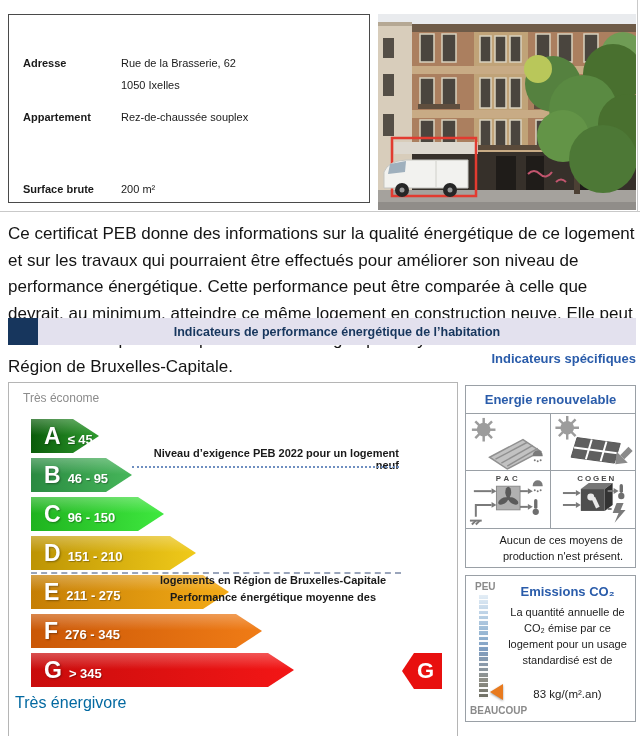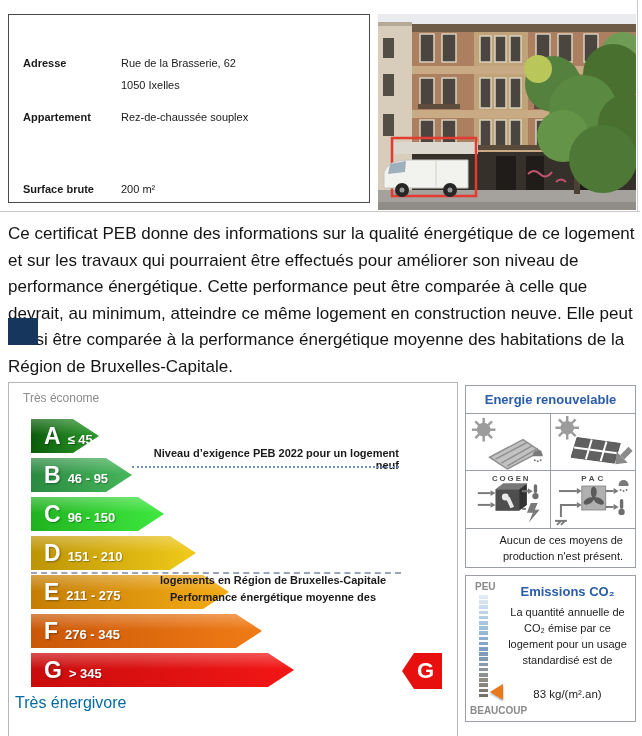--- a/index.html
+++ b/index.html
@@ -195,21 +195,25 @@
       </g>
     </svg>
   </div>
 
   <div class="toprow-hline"></div>
   <div class="toprow-vline"></div>
 
   <div class="intro">Ce certificat PEB donne des informations sur la qualité énergétique de ce logement et sur les travaux qui pourraient être effectués pour améliorer son niveau de performance énergétique. Cette performance peut être comparée à celle que devrait, au minimum, atteindre ce même logement en construction neuve.  Elle peut aussi être comparée à la performance énergétique moyenne des habitations de la Région de Bruxelles-Capitale.</div>
 
   <div class="hdr-sq"></div>
+  <div class="hdr-bar">
+    <span>Indicateurs de performance énergétique de l’habitation</span>
+  </div>
   <div class="sub-left">Classe énergétique</div>
+  <div class="sub-right">Indicateurs spécifiques</div>
 
   <div class="scale">
     <div class="toplab">Très économe</div>
 
     <div class="arrow cls-a">
       <span class="cl">A</span>
       <span class="cr">≤ 45</span>
     </div>
     <div class="arrow cls-b">
       <span class="cl">B</span>
@@ -292,20 +296,54 @@
           <polygon points="26,24 70,30 64,50 20,44" fill="#606060" stroke="#555" stroke-width="1"></polygon>
           <g stroke="#fff" stroke-width="2">
             <line x1="41" y1="26" x2="35" y2="46"></line>
               <line x1="56" y1="28" x2="50" y2="48"></line>
               <line x1="23" y1="34" x2="67" y2="40"></line>
           </g>
           <g transform="rotate(45 72 44)" fill="#8a8a8a">
             <rect x="69" y="32" width="6" height="12"></rect>
               <polygon points="64,44 80,44 72,54"></polygon>
           </g>
+        </svg>
+      </div>
+
+      <div class="cell">
+        <svg viewBox="0 0 85 57">
+          <text x="43" y="10" text-anchor="middle" font-size="8" font-weight="bold" letter-spacing="3" fill="#4a4a4a">PAC</text>
+          <rect x="31" y="15" width="24" height="24" fill="#b0b0b0" stroke="#8a8a8a"></rect>
+          <g fill="#5a5a5a">
+            <ellipse cx="43" cy="21" rx="3" ry="5.5"></ellipse>
+            <ellipse cx="43" cy="21" rx="3" ry="5.5" transform="rotate(120 43 27)"></ellipse>
+            <ellipse cx="43" cy="21" rx="3" ry="5.5" transform="rotate(240 43 27)"></ellipse>
+            <circle cx="43" cy="27" r="2"></circle>
+          </g>
+          <g stroke="#7a7a7a" stroke-width="2" fill="none">
+            <line x1="8" y1="20" x2="26" y2="20"></line>
+            <path d="M10,46 V34 H26"></path>
+            <line x1="55" y1="20" x2="63" y2="20"></line>
+            <line x1="55" y1="36" x2="63" y2="36"></line>
+            <line x1="4" y1="50" x2="16" y2="50"></line>
+            <line x1="6" y1="54" x2="10" y2="50"></line>
+              <line x1="10" y1="54" x2="14" y2="50"></line>
+          </g>
+          <g fill="#7a7a7a">
+            <polygon points="26,17 26,23 31,20"></polygon>
+              <polygon points="26,31 26,37 31,34"></polygon>
+            <polygon points="63,17 63,23 68,20"></polygon>
+              <polygon points="63,33 63,39 68,36"></polygon>
+          </g>
+          <path d="M68,14 a5,5 0 0 1 10,0 l0,1 -10,0 z" fill="#7a7a7a"></path>
+          <circle cx="70" cy="19" r="1" fill="#7a7a7a"></circle>
+            <circle cx="73" cy="20" r="1" fill="#7a7a7a"></circle>
+            <circle cx="76" cy="19" r="1" fill="#7a7a7a"></circle>
+          <rect x="69.3" y="28" width="3.4" height="10" rx="1.7" fill="#6e6e6e"></rect>
+          <circle cx="71" cy="41" r="3.2" fill="#6e6e6e"></circle>
         </svg>
       </div>
 
       <div class="cell">
         <svg viewBox="0 0 85 57">
           <text x="46" y="10" text-anchor="middle" font-size="8" font-weight="bold" letter-spacing="2" fill="#4a4a4a">COGEN</text>
           <polygon points="30,18 38,12 62,12 54,18" fill="#777"></polygon>
           <polygon points="54,18 62,12 62,34 54,40" fill="#333"></polygon>
           <rect x="30" y="18" width="24" height="22" fill="#4e4e4e"></rect>
           <circle cx="40" cy="26" r="3.5" fill="#e9e9e9"></circle>
@@ -319,54 +357,20 @@
           <g fill="#7a7a7a">
             <polygon points="25,19 25,25 30,22"></polygon>
               <polygon points="25,31 25,37 30,34"></polygon>
             <polygon points="63,17 63,23 68,20"></polygon>
           </g>
           <rect x="69" y="13" width="3.4" height="9" rx="1.7" fill="#6e6e6e"></rect>
           <circle cx="70.7" cy="25" r="3.2" fill="#6e6e6e"></circle>
           <polygon points="66,32 73,32 70,39 75,39 64,52 68,42 62,42" fill="#7a7a7a"></polygon>
         </svg>
       </div>
-
-      <div class="cell">
-        <svg viewBox="0 0 85 57">
-          <text x="43" y="10" text-anchor="middle" font-size="8" font-weight="bold" letter-spacing="3" fill="#4a4a4a">PAC</text>
-          <rect x="31" y="15" width="24" height="24" fill="#b0b0b0" stroke="#8a8a8a"></rect>
-          <g fill="#5a5a5a">
-            <ellipse cx="43" cy="21" rx="3" ry="5.5"></ellipse>
-            <ellipse cx="43" cy="21" rx="3" ry="5.5" transform="rotate(120 43 27)"></ellipse>
-            <ellipse cx="43" cy="21" rx="3" ry="5.5" transform="rotate(240 43 27)"></ellipse>
-            <circle cx="43" cy="27" r="2"></circle>
-          </g>
-          <g stroke="#7a7a7a" stroke-width="2" fill="none">
-            <line x1="8" y1="20" x2="26" y2="20"></line>
-            <path d="M10,46 V34 H26"></path>
-            <line x1="55" y1="20" x2="63" y2="20"></line>
-            <line x1="55" y1="36" x2="63" y2="36"></line>
-            <line x1="4" y1="50" x2="16" y2="50"></line>
-            <line x1="6" y1="54" x2="10" y2="50"></line>
-              <line x1="10" y1="54" x2="14" y2="50"></line>
-          </g>
-          <g fill="#7a7a7a">
-            <polygon points="26,17 26,23 31,20"></polygon>
-              <polygon points="26,31 26,37 31,34"></polygon>
-            <polygon points="63,17 63,23 68,20"></polygon>
-              <polygon points="63,33 63,39 68,36"></polygon>
-          </g>
-          <path d="M68,14 a5,5 0 0 1 10,0 l0,1 -10,0 z" fill="#7a7a7a"></path>
-          <circle cx="70" cy="19" r="1" fill="#7a7a7a"></circle>
-            <circle cx="73" cy="20" r="1" fill="#7a7a7a"></circle>
-            <circle cx="76" cy="19" r="1" fill="#7a7a7a"></circle>
-          <rect x="69.3" y="28" width="3.4" height="10" rx="1.7" fill="#6e6e6e"></rect>
-          <circle cx="71" cy="41" r="3.2" fill="#6e6e6e"></circle>
-        </svg>
-      </div>
     </div>
     <div class="status">Aucun de ces moyens de production n'est présent.</div>
   </div>
 
   <div class="co2">
     <div class="peu">PEU</div>
     <div class="bar"></div>
     <div class="ptr"></div>
     <div class="beaucoup">BEAUCOUP</div>
     <div class="col">

